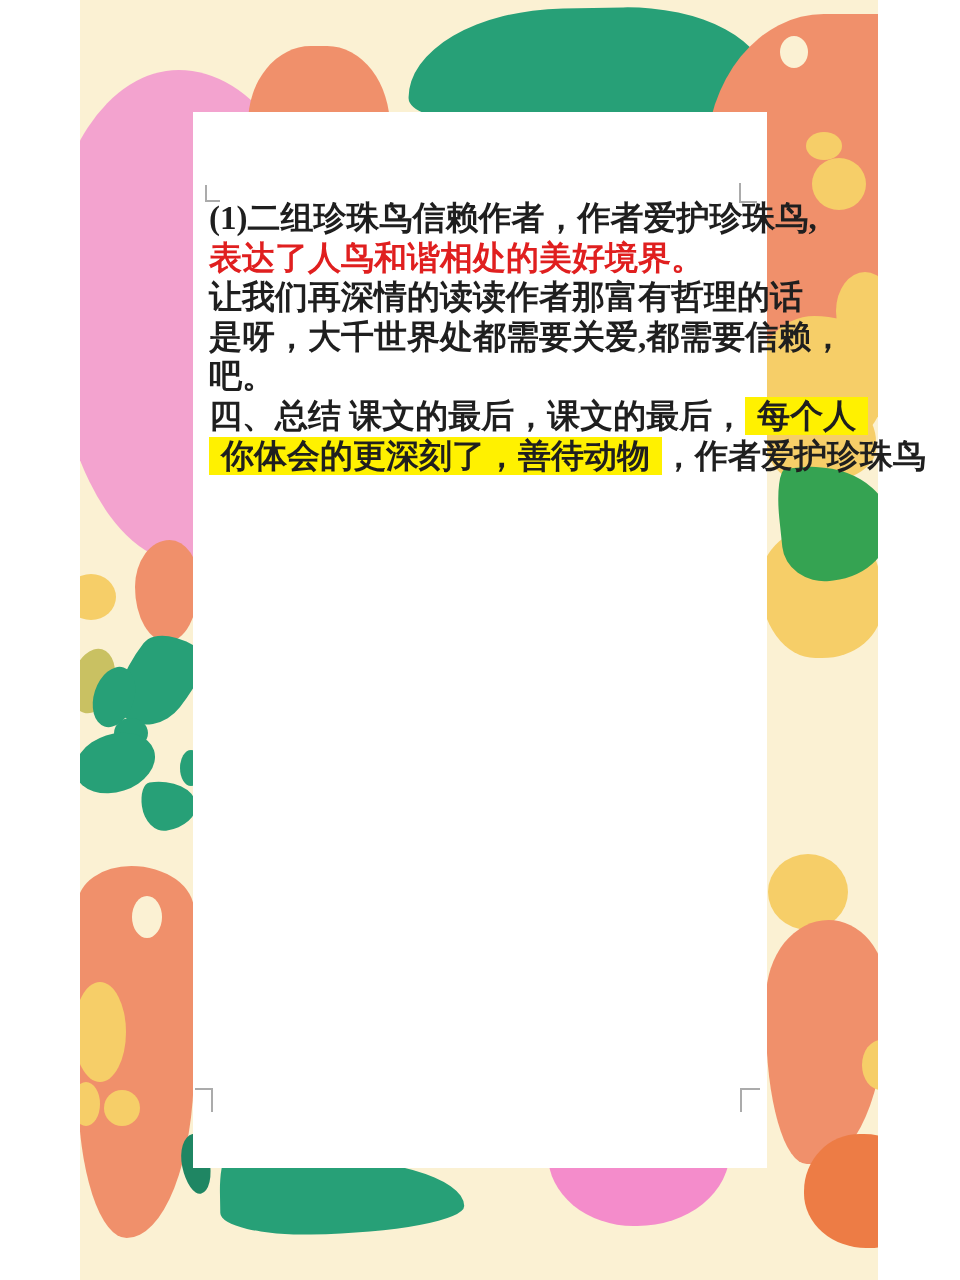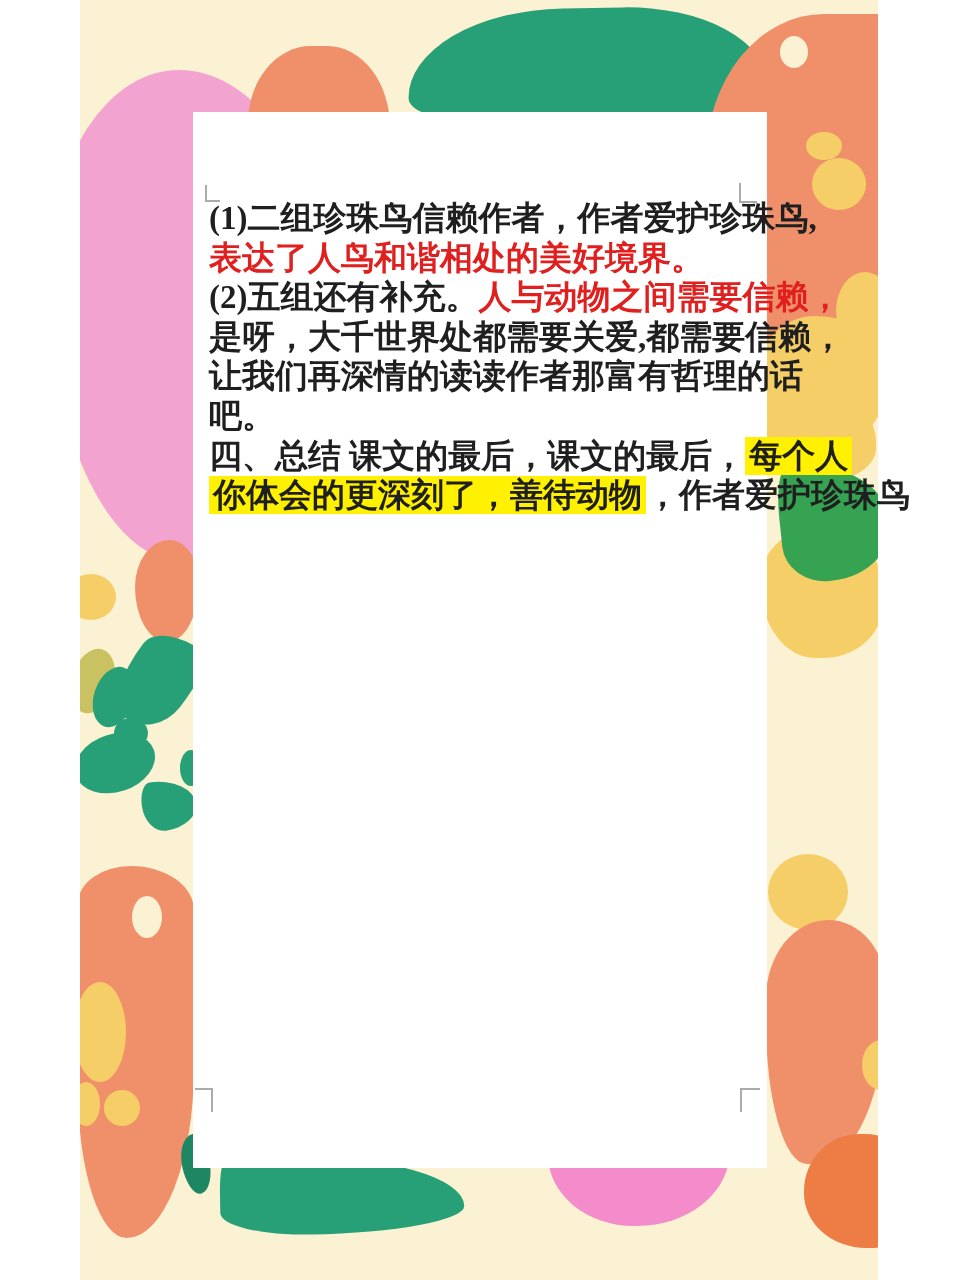--- a/index.html
+++ b/index.html
@@ -90,21 +90,21 @@
   
   .text-block{
     position:absolute;left:209px;top:199px;width:560px;
     font-size:33px;line-height:39.6px;font-weight:700;
     color:var(--text-black);
     font-family:Liberation Serif, serif;
   }
   .line{white-space:nowrap;height:39.6px;}
   .run.black{color:var(--text-black);}
   .run.red{color:var(--text-red);}
-  .run.highlight{color:var(--text-black);background:var(--highlight-yellow);padding:1px 4px;}
+  .run.highlight{color:var(--text-black);background:var(--highlight-yellow);padding:1px 12px;}
 </style>
 </head>
 <body>
 
 <div class="art-band">
   <div class="blob s-left-pink"></div>
   <div class="blob s-left-coral-patch"></div>
   <div class="blob s-tl-coral-mound"></div>
   <div class="blob s-top-green-mound"></div>
   <div class="blob s-top-green-leaf2"></div>
@@ -142,19 +142,18 @@
 <div class="doc-card"></div>
 
 <div class="corner-mark cm-tl"></div>
 <div class="corner-mark cm-tr"></div>
 <div class="corner-mark cm-bl"></div>
 <div class="corner-mark cm-br"></div>
 
 <div class="text-block">
     <div class="line"><span class="run black">(1)二组珍珠鸟信赖作者，作者爱护珍珠鸟,</span></div>
     <div class="line"><span class="run red">表达了人鸟和谐相处的美好境界。</span></div>
-    <div class="line"><span class="run black">(2)五组还有补充。</span><span class="run red">人与动物之间需要信赖，</span></div>
+    <div class="line"><span class="run black">让我们再深情的读读作者那富有哲理的话</span></div>
     <div class="line"><span class="run black">是呀，大千世界处都需要关爱,都需要信赖，</span></div>
-    <div class="line"><span class="run black">让我们再深情的读读作者那富有哲理的话</span></div>
     <div class="line"><span class="run black">吧。</span></div>
     <div class="line"><span class="run black">四、总结 课文的最后，课文的最后，</span><span class="run highlight">每个人</span></div>
     <div class="line"><span class="run highlight">你体会的更深刻了，善待动物</span><span class="run black">，作者爱护珍珠鸟</span></div>
   </div>
 
 </body></html>

